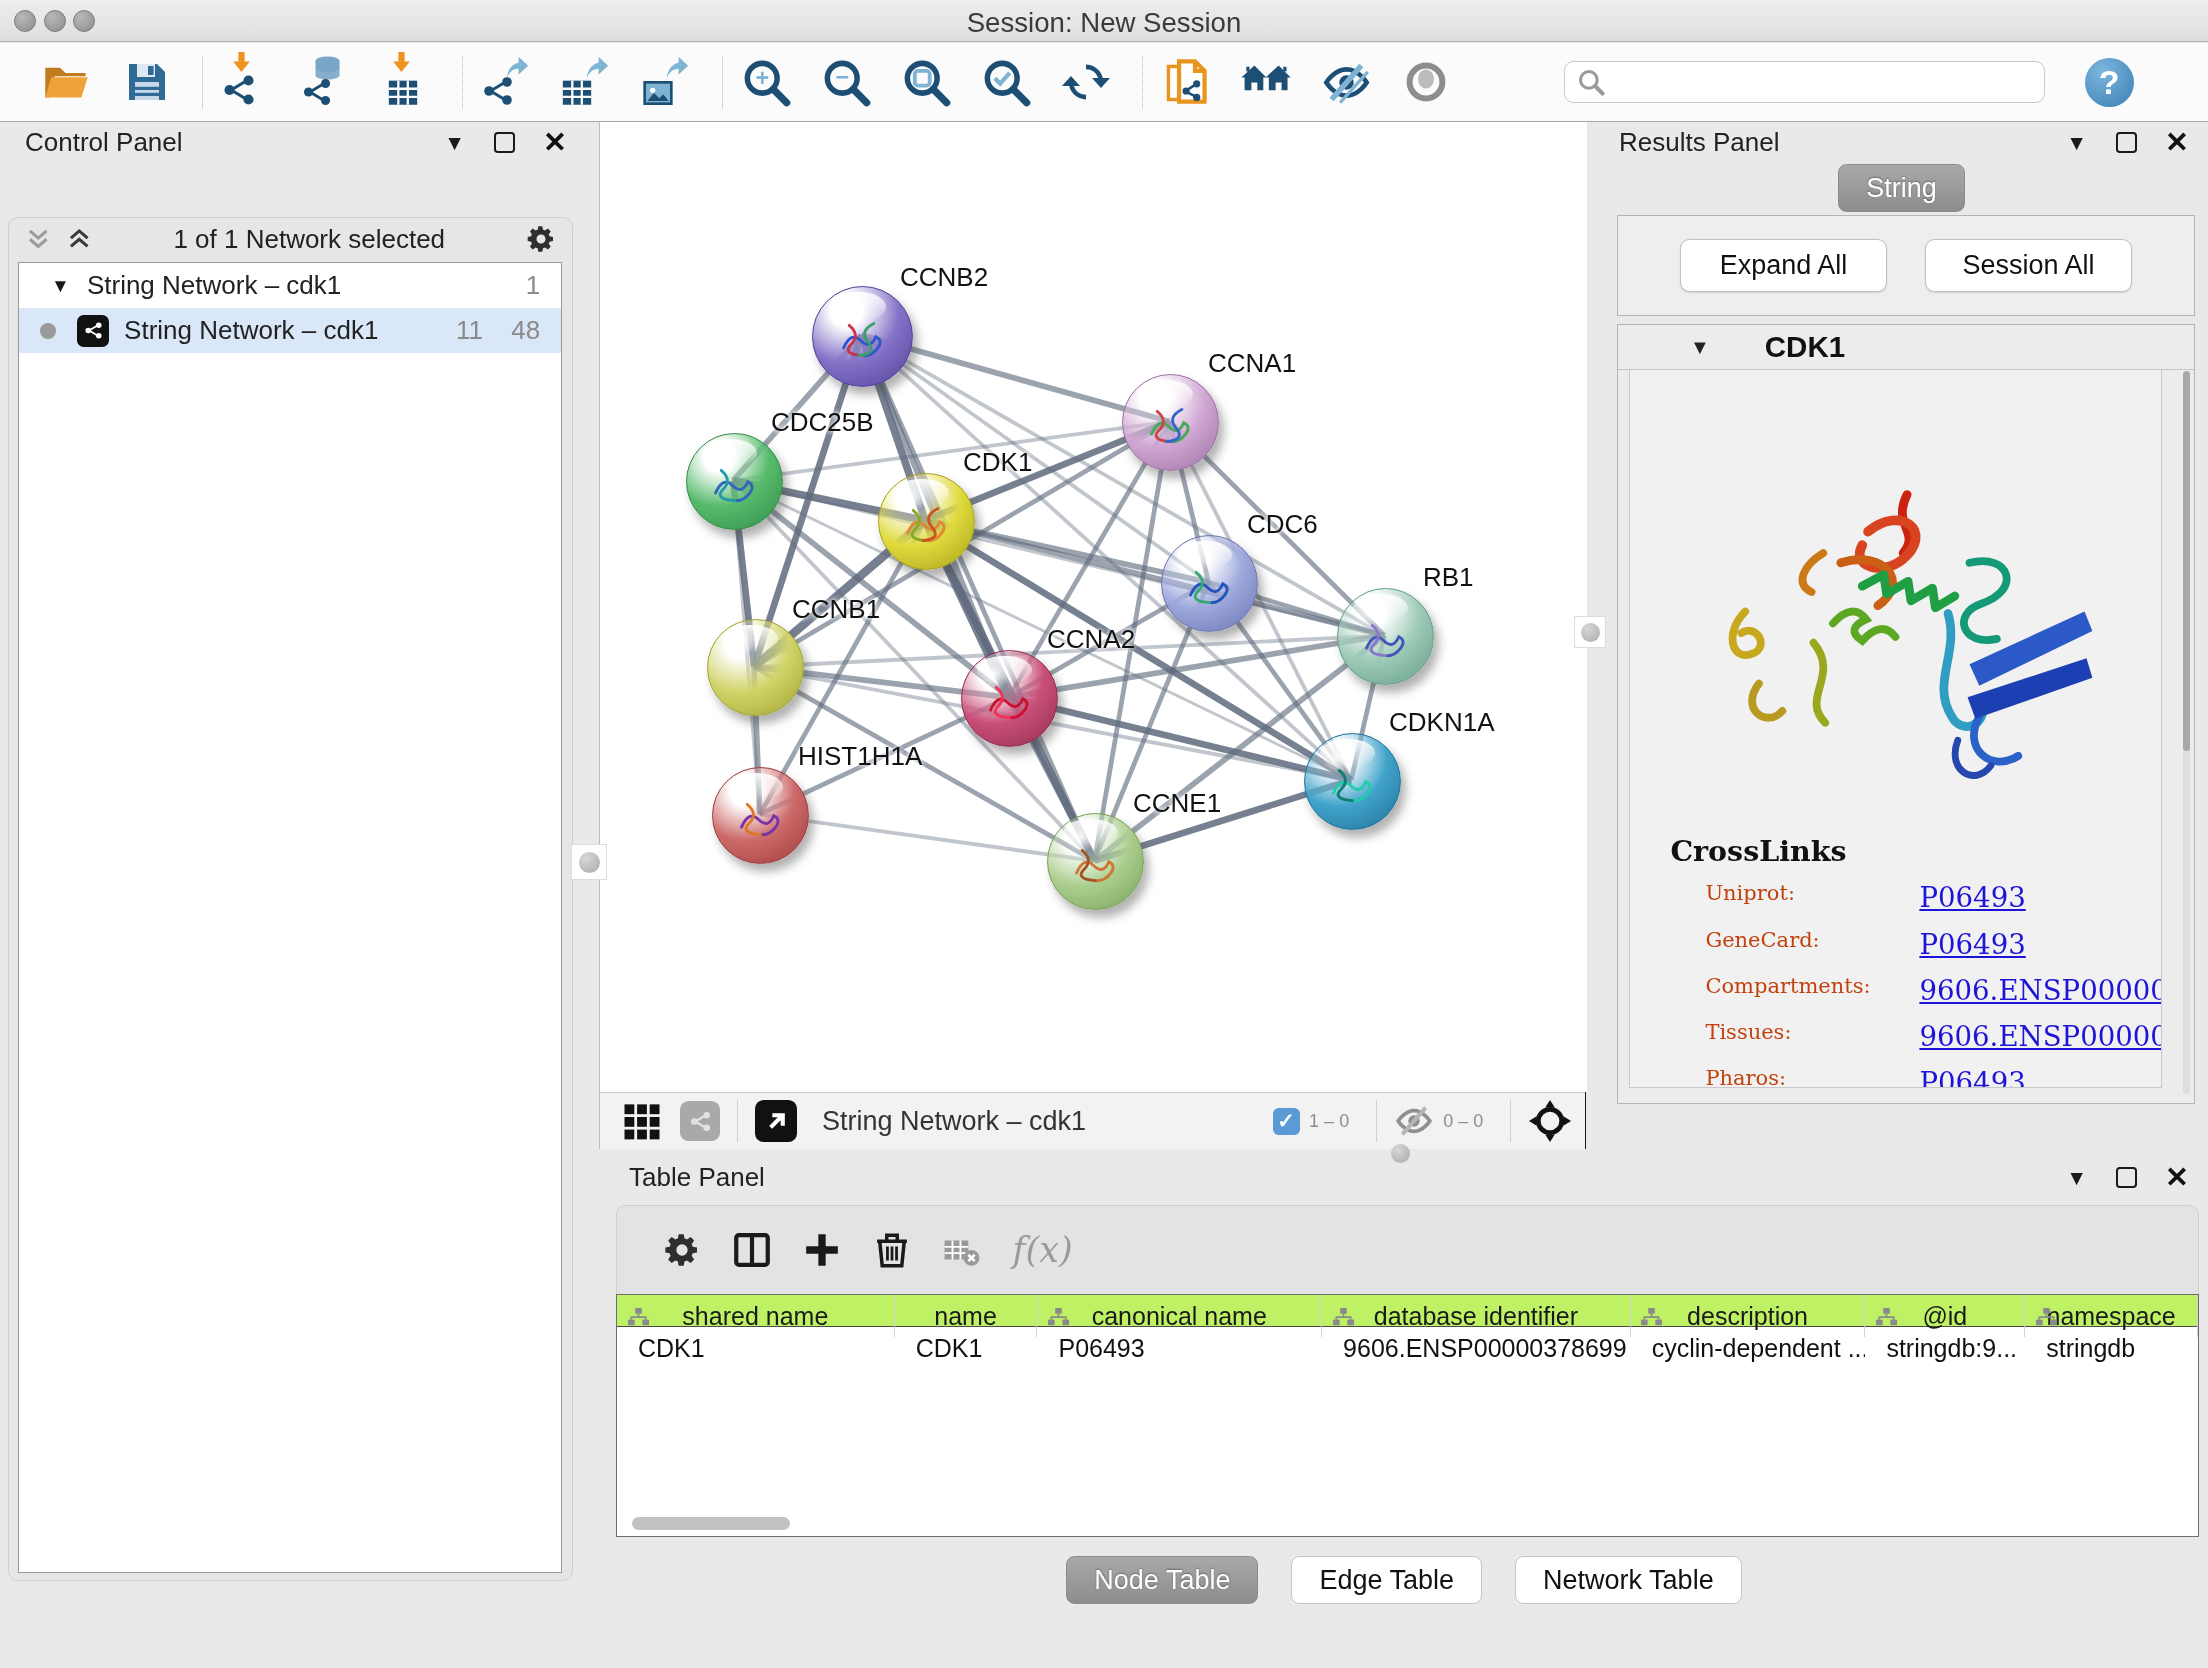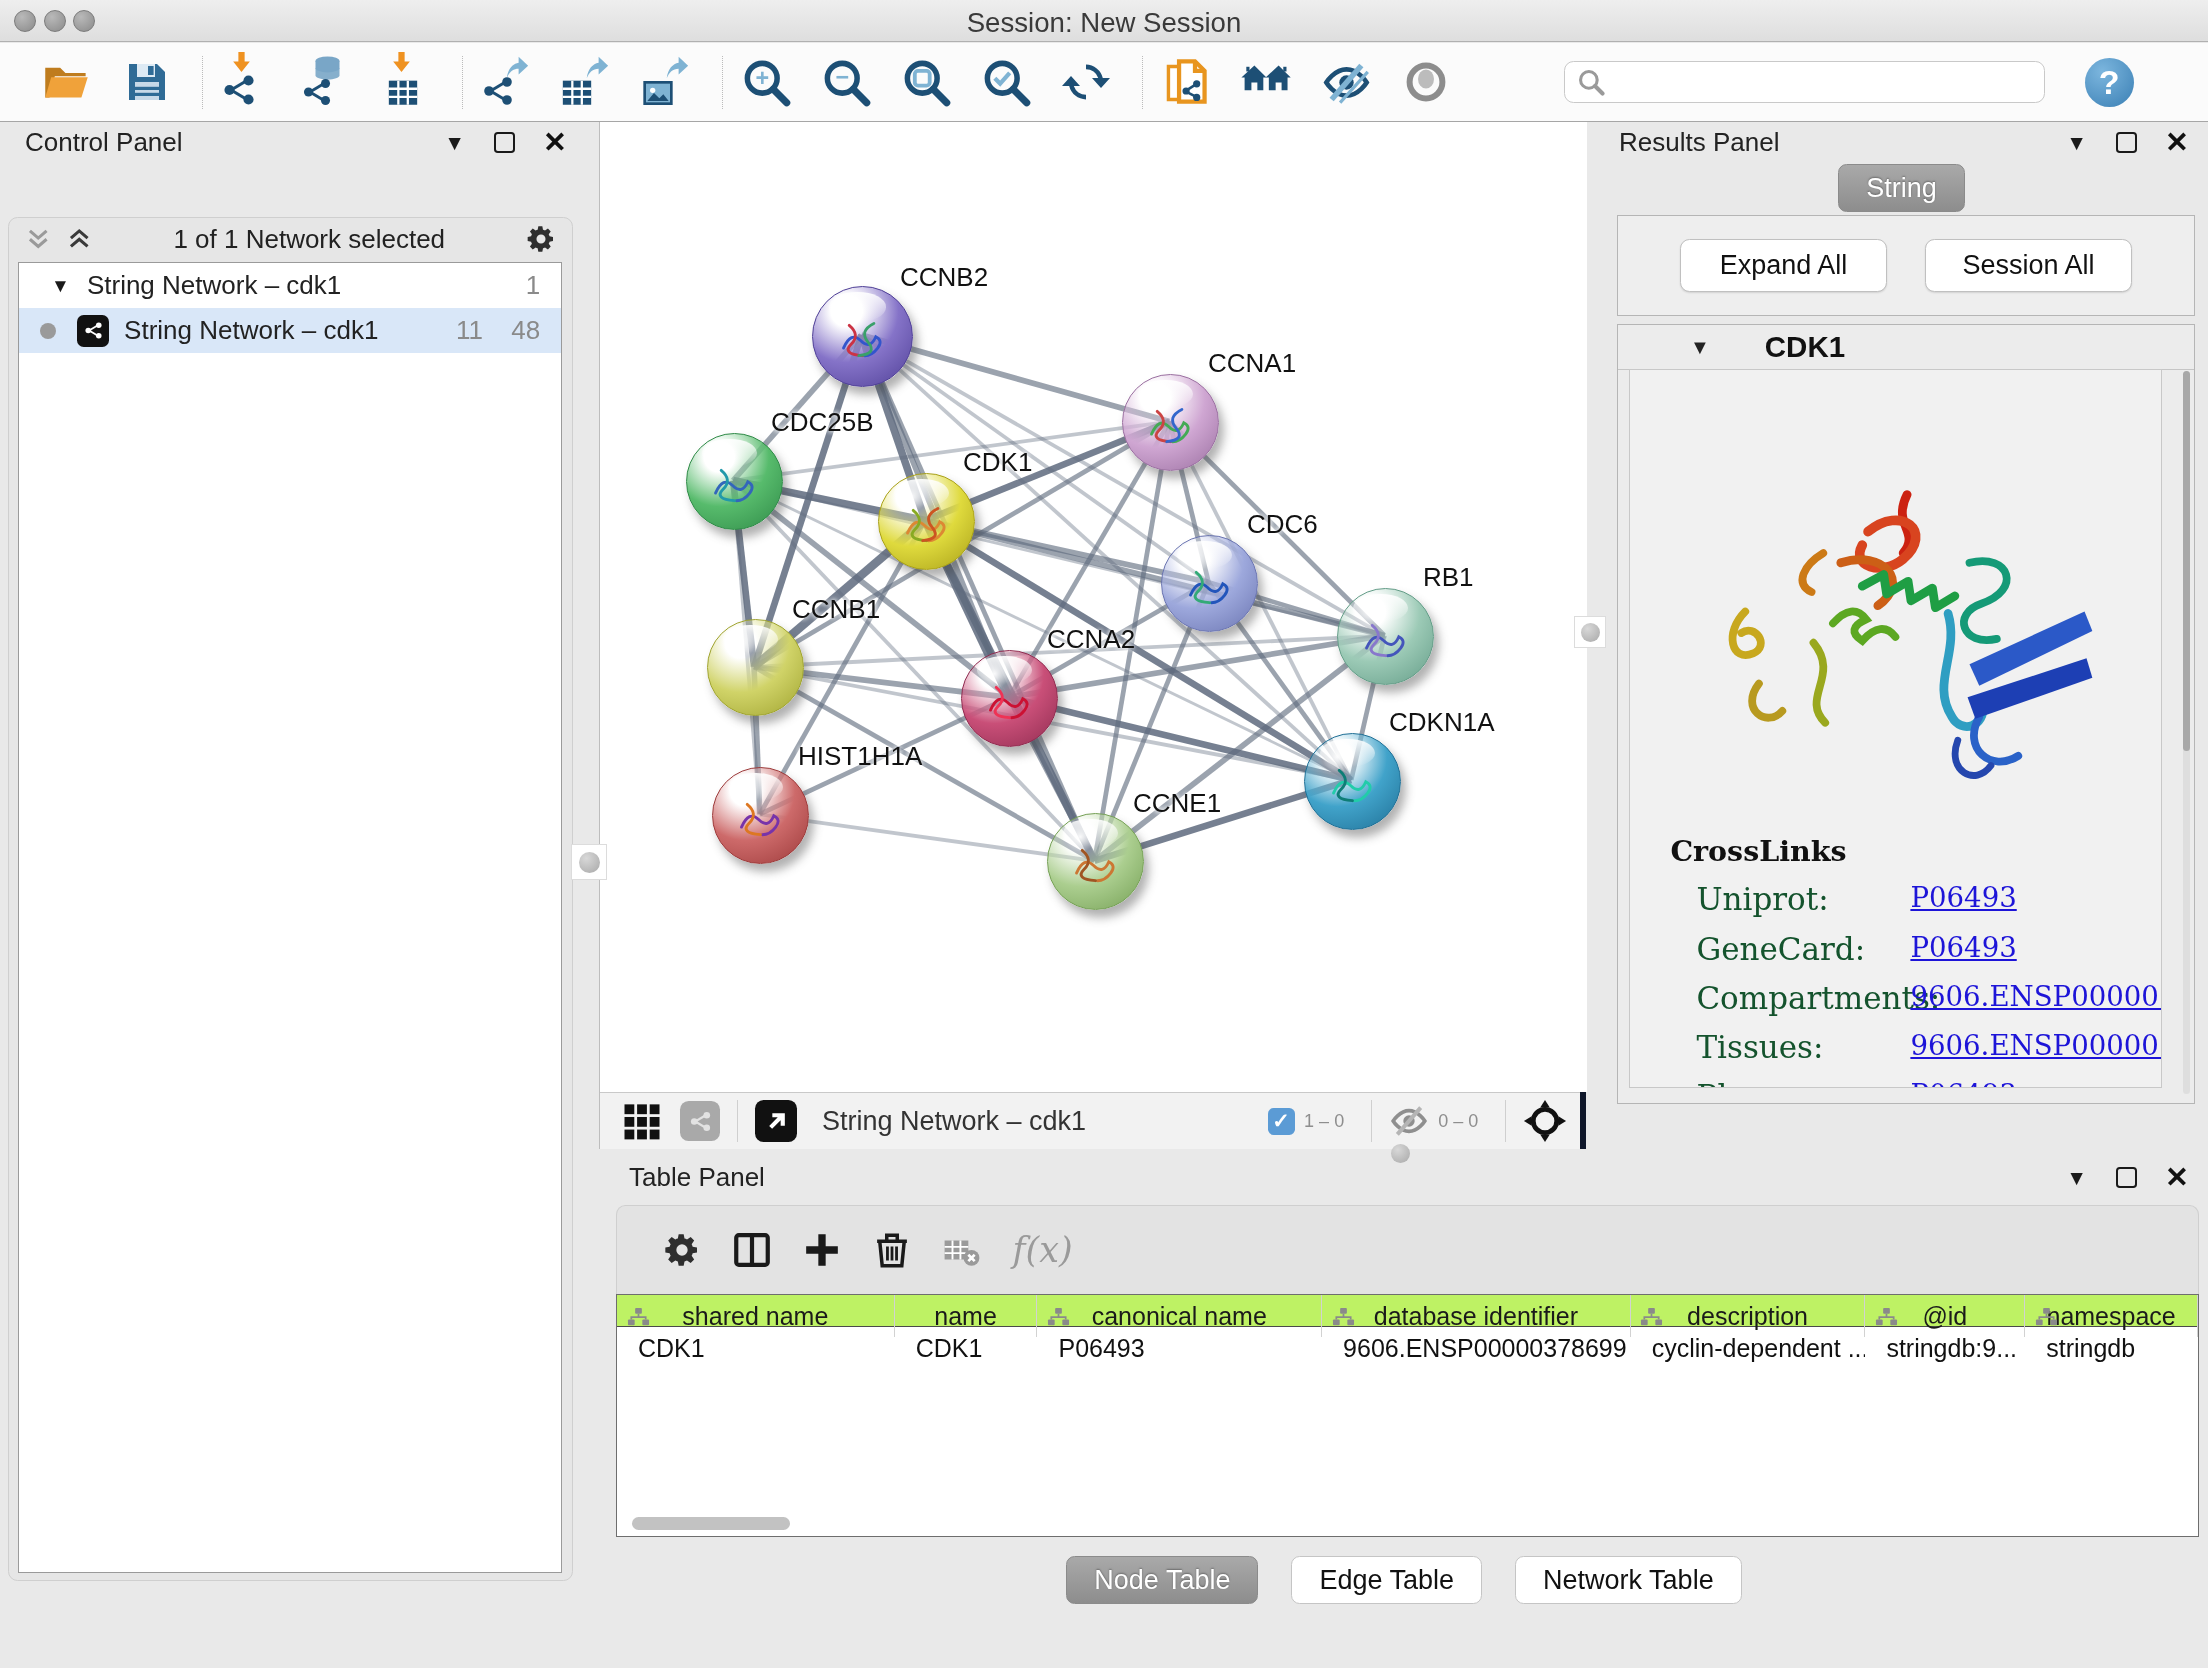--- a/index.html
+++ b/index.html
@@ -61,21 +61,21 @@
   .tree-row.sel{background:#d9e7f8;}
   .tw{color:#1a1a1a;font-size:19px;margin:0 17px 0 32px;}
   .tree-count{position:absolute;right:21px;color:#8a8a8a;}
   .tree-count2{position:absolute;right:78px;color:#8a8a8a;}
   .dot{width:16px;height:16px;border-radius:50%;background:#9a9a9a;margin:0 21px 0 21px;flex:0 0 auto;}
   .share-badge{width:32px;height:32px;border-radius:6.7px;background:#111;display:flex;align-items:center;
     justify-content:center;margin-right:15px;flex:0 0 auto;}
 
   
   .network-view{position:absolute;left:599px;top:122px;width:987px;height:1027px;background:#fff;
-    border-left:1px solid #bdbdbd;border-right:6px solid #0f172a;box-sizing:border-box;}
+    border-left:1px solid #bdbdbd;border-right:1px solid #0f172a;box-sizing:border-box;}
   .net-canvas{position:absolute;left:0;top:0;width:987px;height:970px;overflow:hidden;background:#fff;}
   #edge-svg{position:absolute;left:0;top:0;}
   .node{position:absolute;border-radius:50%;box-shadow:4.8px 7.6px 9.5px rgba(70,70,70,.42);}
   .node .gloss{position:absolute;left:16%;top:5%;width:58%;height:30%;border-radius:50%;
     background:linear-gradient(rgba(255,255,255,.92),rgba(255,255,255,0));}
   .node svg{position:absolute;}
   .node-label{position:absolute;font-size:26px;color:#111;white-space:nowrap;
     text-shadow:0 0 4.8px #fff,0 0 4.8px #fff;}
   .net-bottombar{position:absolute;left:0;bottom:0;width:100%;height:57px;background:#f2f2f2;
     border-top:1px solid #c9c9c9;display:flex;align-items:center;box-sizing:border-box;}
@@ -103,21 +103,21 @@
   .cdk-head{position:relative;height:44px;border-bottom:1px solid #c5c5c5;display:flex;align-items:center;}
   .cdk-head .tw2{margin-left:72px;font-size:20px;}
   .cdk-head .gene{margin-left:55px;font-size:29.5px;font-weight:bold;color:#111;}
   .cdk-body{position:absolute;left:11.4px;top:44px;width:533px;height:719px;background:#f1f1f1;
     border:1px solid #c8c8c8;box-sizing:border-box;overflow:hidden;}
   .cdk-desc{margin:13.3px 0 0 28.5px;font-size:27px;color:#1a1a1a;}
   .protein{position:absolute;left:38px;top:68px;}
   .xl-wrap{position:absolute;left:40px;top:464px;font-family:"DejaVu Serif",serif;}
   .xl-title{font-size:28.5px;font-weight:bold;color:#111;}
   .cl-row{display:flex;margin-top:13.3px;}
-  .cl-label{width:214px;font-size:31px;color:#14532d;margin-left:26px;}
+  .cl-label{width:214px;font-size:21px;color:#c2410c;margin-left:35px;}
   .cl-link{font-size:27.6px;color:#1d14d8;text-decoration:underline;}
   .rp-scroll{position:absolute;right:3.8px;top:46px;width:7.6px;height:723px;background:#dedede;border-radius:3.8px;}
   .rp-thumb{position:absolute;left:0;top:0;width:7.6px;height:380px;background:#a8a8a8;border-radius:3.8px;}
 
   
   .table-panel{position:absolute;left:599px;top:1157px;width:1609px;height:447px;background:#e9e9e9;}
   .tp-toolbar{position:absolute;left:17px;top:48px;width:1583px;height:89px;background:#e3e3e3;
     border:1px solid #cfcfcf;border-bottom:none;border-radius:9.5px 9.5px 0 0;box-sizing:border-box;
     display:flex;align-items:center;padding-left:38px;}
   .tp-tb-btn{width:53px;height:53px;margin-right:17px;display:flex;align-items:center;justify-content:center;}

